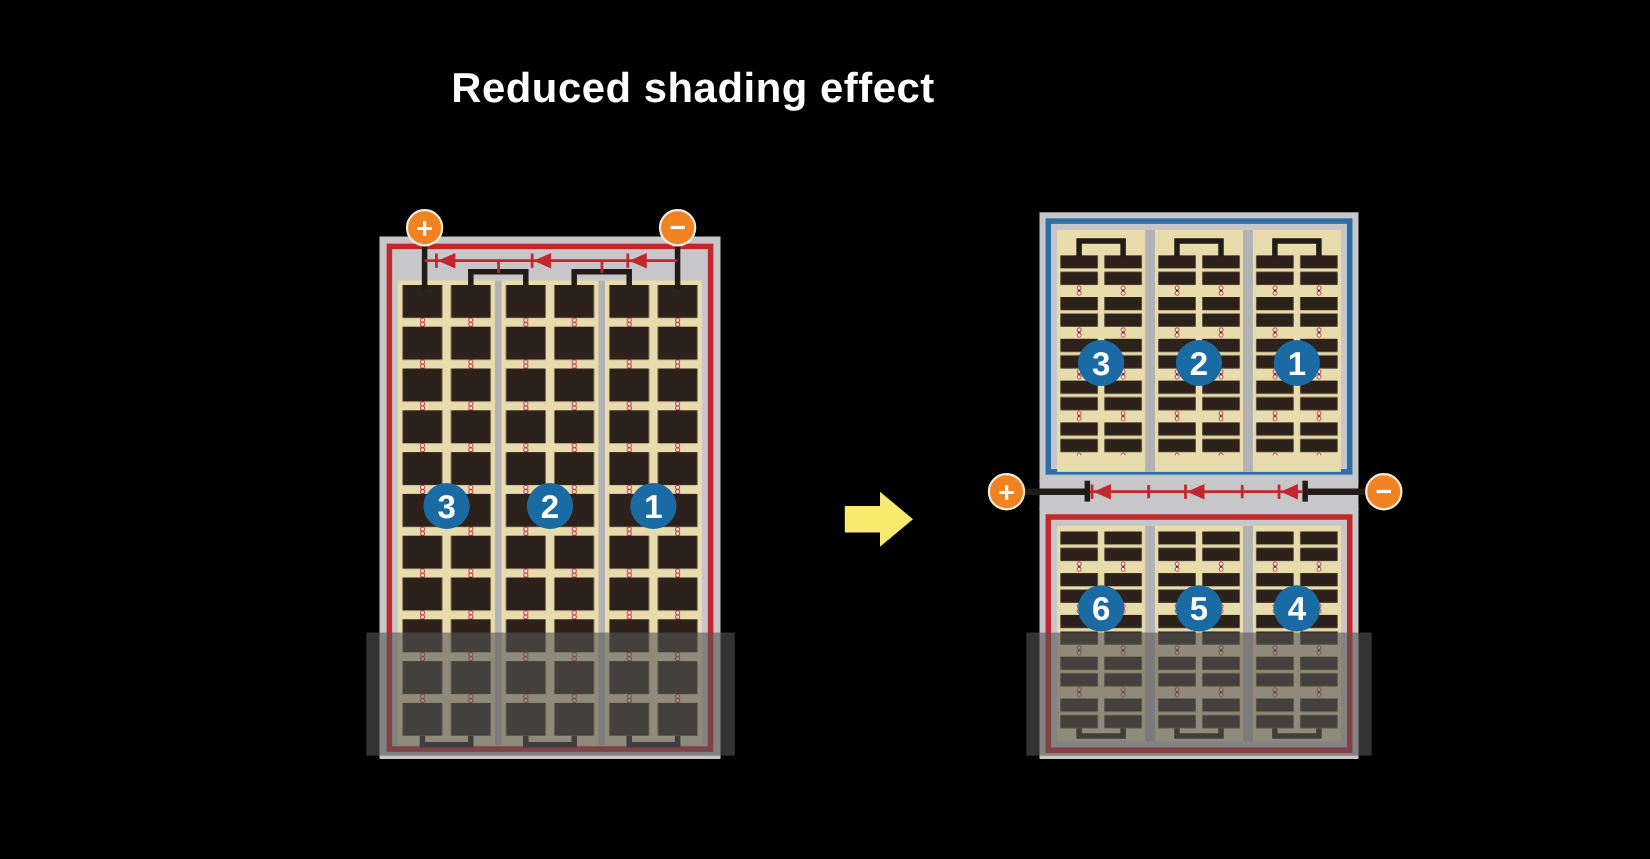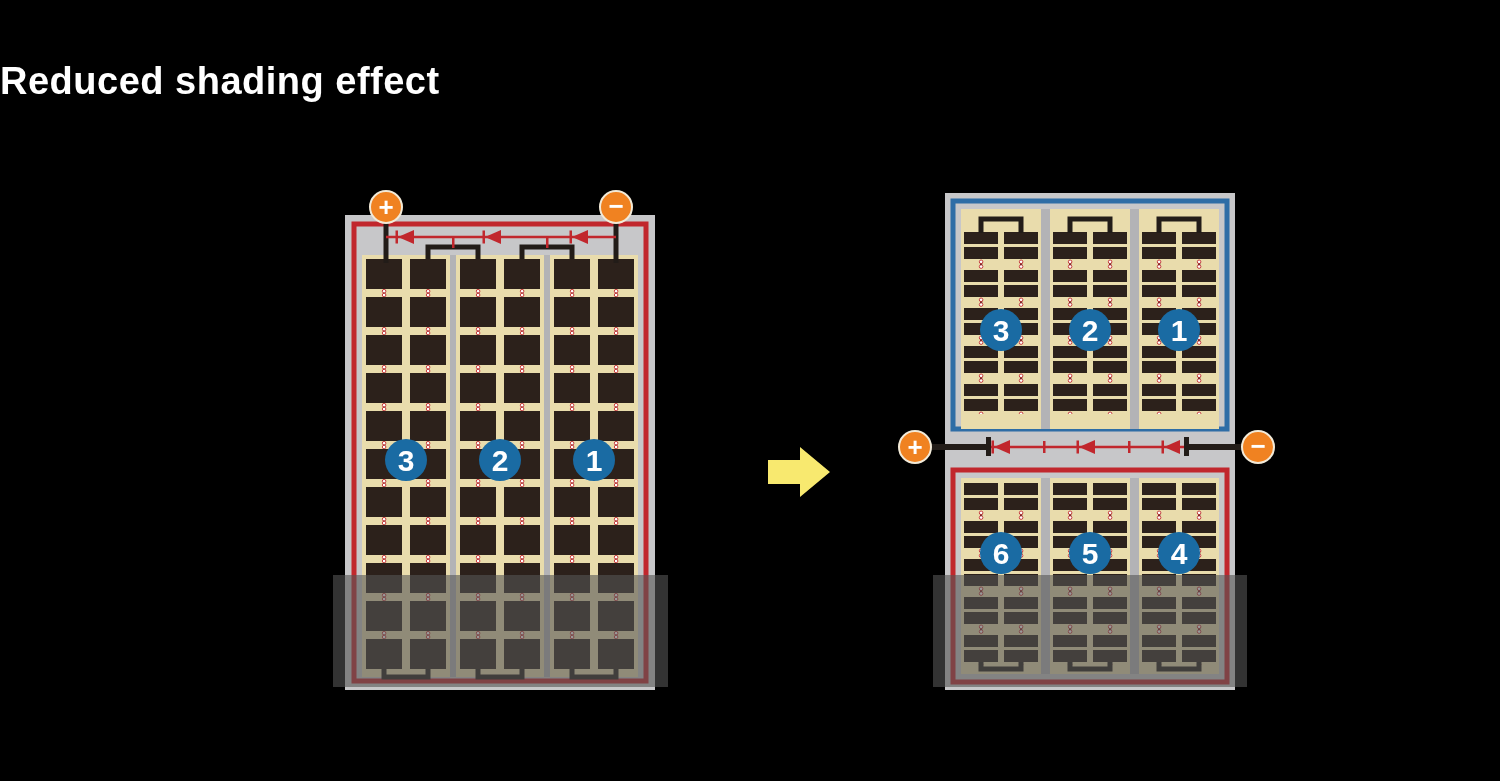--- a/index.html
+++ b/index.html
@@ -1,19 +1,19 @@
 <!DOCTYPE html>
 <html><head>
 <meta charset="utf-8">
 <style>
   html,body{margin:0;padding:0;background:#000;}
   body{width:1500px;height:781px;position:relative;overflow:hidden;
        font-family:"Liberation Sans",sans-serif;}
-  .title{position:absolute;left:0;top:60px;width:1228px;
-         color:#fff;font-size:38px;font-weight:700;letter-spacing:.5px;}
+  .title{position:absolute;left:0;top:60px;width:1228px;text-align:center;
+         color:#fff;font-size:38px;font-weight:700;letter-spacing:.5px;padding-left:16px;}
   .fig{position:absolute;}
   
   .frame{fill:#c7c7c9;}
   .tan{fill:#e9dcac;}
   .divider{fill:#b3b3b6;}
   .wire{stroke:#221c18;stroke-width:5;fill:none;}
   .wire6{stroke:#221c18;stroke-width:6;fill:none;}
   .wbar{fill:#221c18;}
   .redline{stroke:#c1272d;stroke-width:2.5;fill:none;}
   .redfill{fill:#c1272d;}

